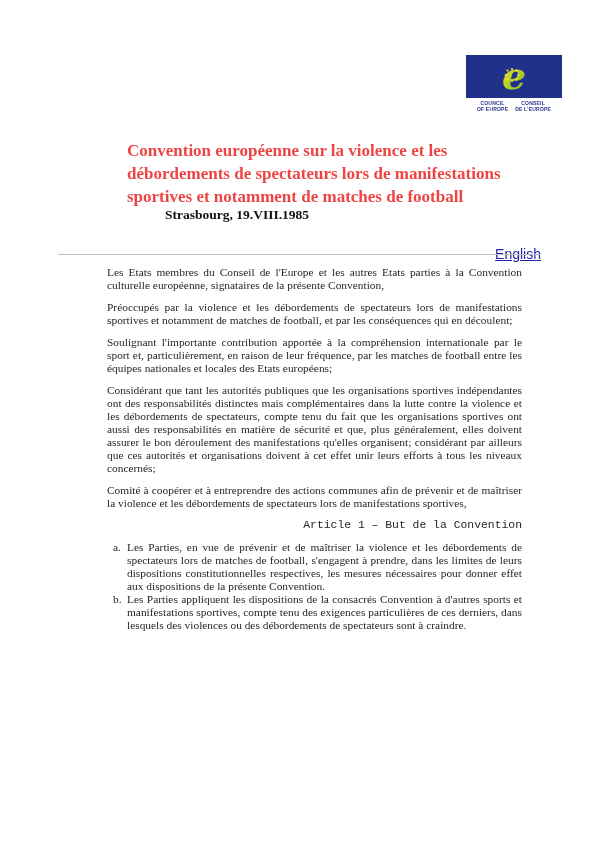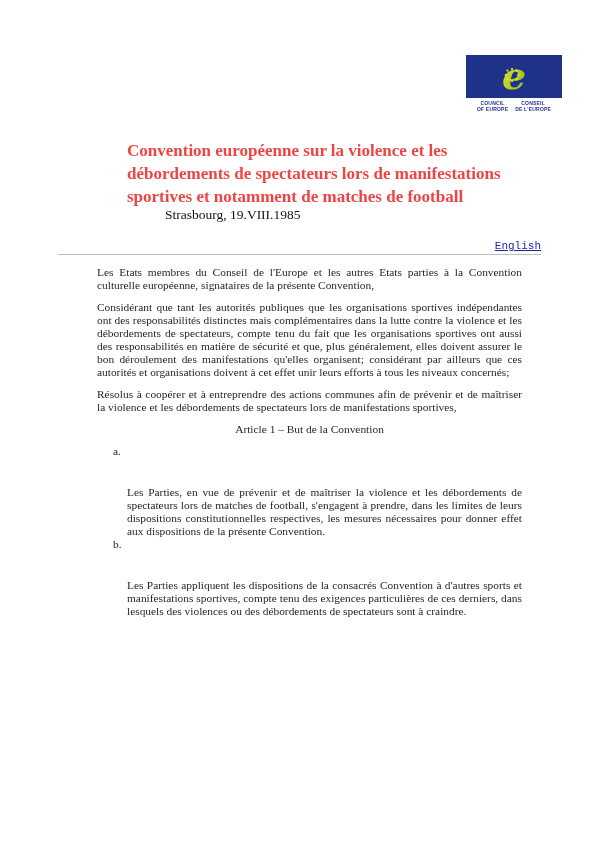--- a/index.html
+++ b/index.html
@@ -56,33 +56,33 @@
     width: 424px;
     font-weight: bold;
     font-size: 17px;
     line-height: 23px;
     color: #ef4444;
   }
   .subtitle {
     position: absolute;
     left: 165px;
     top: 207px;
-    font-weight: normal;
+    font-weight: bold;
     font-size: 13.5px;
     color: #101010;
   }
   .lang-link {
     position: absolute;
-    top: 240px;
+    top: 246px;
     right: 59px;
-    font-size: 11px;
+    font-size: 14px;
     color: #2323a8;
     text-decoration: underline;
     cursor: pointer;
-    font-family: Liberation Mono, monospace;
+    font-family: Liberation Sans, sans-serif;
   }
   .rule {
     position: absolute;
     top: 254px;
     left: 58px;
     width: 483px;
     height: 0;
     border-top: 1px solid #c0c0c0;
   }
   
@@ -90,40 +90,40 @@
     position: absolute;
     left: 93px;
     top: 266px;
     width: 429px;
     font-size: 11.4px;
     line-height: 13px;
     color: #262626;
     text-align: justify;
   }
   .doc-body p {
-    margin: 0 0 9px 4px;
+    margin: 0 0 9px 14px;
   }
   .doc-body p.article-heading {
-    text-align: center;
+    text-align: right;
+    font-family: Liberation Mono, monospace;
   }
   .doc-list {
     margin: 0;
   }
   .doc-list .li {
     display: flex;
     padding-left: 20px;
   }
   .doc-list .li .marker {
     flex: none;
     width: 14px;
   }
   .doc-list .li .li-text {
     flex: 1;
     text-align: justify;
-    margin-top: 41px;
   }
 </style>
 </head>
 <body>
 
 <div class="page">
 
   <div class="logo">
     <div class="logo-box">
       <svg width="48" height="40" viewBox="0 0 48 40" aria-hidden="true">
@@ -160,22 +160,24 @@
 
   <h1 class="title">Convention européenne sur la violence et les débordements de spectateurs lors de manifestations sportives et notamment de matches de football</h1>
   <div class="subtitle">Strasbourg, 19.VIII.1985</div>
 
   <a class="lang-link" href="#">English</a>
 
   <div class="rule"></div>
 
   <div class="doc-body">
     <p>Les Etats membres du Conseil de l'Europe et les autres Etats parties à la Convention culturelle européenne, signataires de la présente Convention,</p>
+    <p>Préoccupés par la violence et les débordements de spectateurs lors de manifestations sportives et notamment de matches de football, et par les conséquences qui en découlent;</p>
+    <p>Soulignant l'importante contribution apportée à la compréhension internationale par le sport et, particulièrement, en raison de leur fréquence, par les matches de football entre les équipes nationales et locales des Etats européens;</p>
     <p>Considérant que tant les autorités publiques que les organisations sportives indépendantes ont des responsabilités distinctes mais complémentaires dans la lutte contre la violence et les débordements de spectateurs, compte tenu du fait que les organisations sportives ont aussi des responsabilités en matière de sécurité et que, plus généralement, elles doivent assurer le bon déroulement des manifestations qu'elles organisent; considérant par ailleurs que ces autorités et organisations doivent à cet effet unir leurs efforts à tous les niveaux concernés;</p>
-    <p>Résolus à coopérer et à entreprendre des actions communes afin de prévenir et de maîtriser la violence et les débordements de spectateurs lors de manifestations sportives,</p>
+    <p>Comité à coopérer et à entreprendre des actions communes afin de prévenir et de maîtriser la violence et les débordements de spectateurs lors de manifestations sportives,</p>
     <p class="article-heading">Article 1 – But de la Convention</p>
 
     <div class="doc-list">
       <div class="li">
         <span class="marker">a.</span>
         <span class="li-text">Les Parties, en vue de prévenir et de maîtriser la violence et les débordements de spectateurs lors de matches de football, s'engagent à prendre, dans les limites de leurs dispositions constitutionnelles respectives, les mesures nécessaires pour donner effet aux dispositions de la présente Convention.</span>
       </div>
       <div class="li">
         <span class="marker">b.</span>
         <span class="li-text">Les Parties appliquent les dispositions de la consacrés Convention à d'autres sports et manifestations sportives, compte tenu des exigences particulières de ces derniers, dans lesquels des violences ou des débordements de spectateurs sont à craindre.</span>

